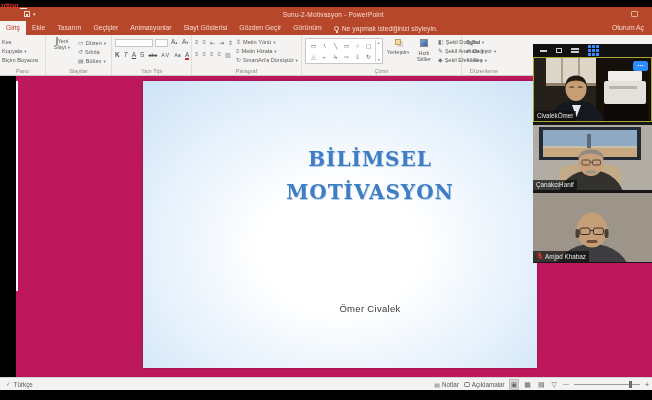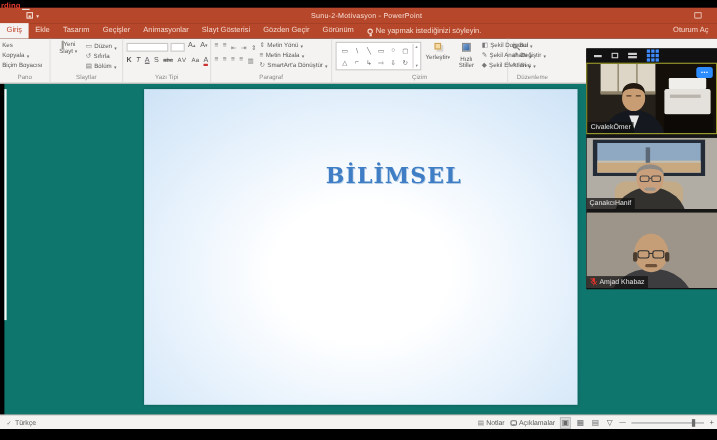--- a/index.html
+++ b/index.html
@@ -52,21 +52,21 @@
             font-size:6px;color:#666;padding:1px 8px 1px 2px}
   .shp-scroll{position:absolute;right:1px;top:1px;bottom:1px;width:6px;border-left:1px solid #d8d6d2;
               display:flex;flex-direction:column;justify-content:space-between;align-items:center;
               font-size:4px;color:#888}
   .lens{display:inline-block;width:4px;height:4px;border:1px solid #777;border-radius:50%;position:relative}
   .lens:after{content:"";position:absolute;left:3px;top:3px;width:3px;height:1px;background:#777;transform:rotate(45deg)}
   .fontletter{font-size:6.5px;color:#555}
   .ul-red{border-bottom:2px solid #c33}
 
   
-  .editarea{left:4px;right:0;top:76px;height:301px;background:#0f766e}
+  .editarea{left:16px;right:0;top:76px;height:301px;background:#be185d}
   .pane-edge{position:absolute;left:0;top:5px;width:2px;height:210px;background:#fafafa}
   .slide{position:absolute;left:127px;top:5px;width:394px;height:287px;
          background:radial-gradient(ellipse 78% 85% at 50% 58%,#ffffff 26%,#e7f2fc 58%,#c9e0f5 100%);
          box-shadow:0 0 3px rgba(0,0,0,.25)}
   .slide-title{position:absolute;left:60px;right:0;top:62px;text-align:center;
                font-family:"DejaVu Serif",serif;font-weight:bold;color:#3f7ec5;
                font-size:20px;line-height:33px;letter-spacing:1px;
                text-shadow:.7px .9px 0 rgba(125,165,210,.55)}
   .slide-author{position:absolute;left:60px;right:0;top:222px;text-align:center;
                 font-size:9.5px;color:#3a3a3a;letter-spacing:.3px}
@@ -293,21 +293,23 @@
         </div>
       <div class="glabel">Düzenleme</div>
     </div>
   </div>
 
   <div class="abs editarea">
     <div class="pane-edge"></div>
     <div class="slide">
       <div class="slide-title">
         <div>BİLİMSEL</div>
-      </div>
+        <div>MOTİVASYON</div>
+      </div>
+      <div class="slide-author">Ömer Civalek</div>
     </div>
   </div>
 
   <div class="abs statusbar">
     <div class="sb-left">
       <span style="font-size:5.5px;color:#777">✓</span>
       <span>Türkçe</span>
     </div>
     <div class="sb-right">
       <span class="sb-item">

